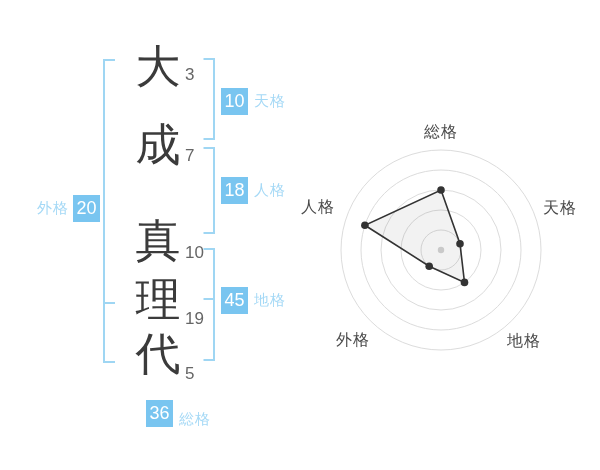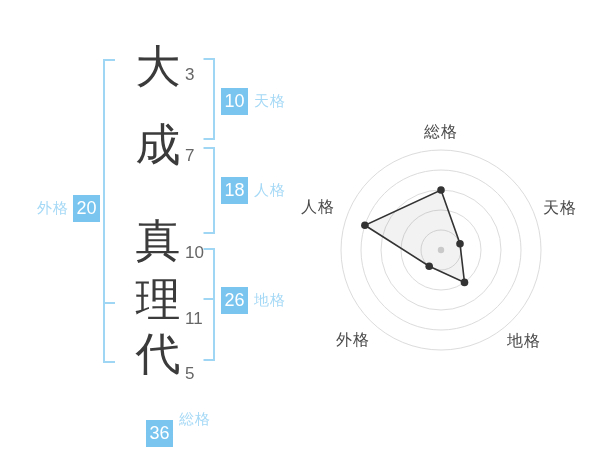--- a/index.html
+++ b/index.html
@@ -47,43 +47,43 @@
 
   <div class="kanji" style="top:44px">大</div>
   <div class="kanji" style="top:122px">成</div>
   <div class="kanji" style="top:218px">真</div>
   <div class="kanji" style="top:277px">理</div>
   <div class="kanji" style="top:331px">代</div>
 
   <div class="strokes" style="top:66px">3</div>
   <div class="strokes" style="top:147px">7</div>
   <div class="strokes" style="top:244px">10</div>
-  <div class="strokes" style="top:310px">11</div>
+  <div class="strokes" style="top:310px">19</div>
   <div class="strokes" style="top:365px">5</div>
 
   <svg id="brackets" width="600" height="470">
     <path d="M115 60 H104 V362 H115 M104 303 H115"></path>
     <path d="M203.5 59 H214 V139 H203.5"></path>
     <path d="M203.5 148 H214 V233 H203.5"></path>
     <path d="M203.5 249 H214 V360 H203.5 M214 299 H203.5"></path>
   </svg>
 
   <div class="badge" style="left:221px;top:88px">10</div>
   <div class="kaku-label" style="left:254px;top:88px">天格</div>
 
   <div class="badge" style="left:221px;top:177px">18</div>
   <div class="kaku-label" style="left:254px;top:177px">人格</div>
 
-  <div class="badge" style="left:221px;top:287px">26</div>
+  <div class="badge" style="left:221px;top:287px">45</div>
   <div class="kaku-label" style="left:254px;top:287px">地格</div>
 
   <div class="kaku-label right-align" style="left:33px;top:195px;width:36px">外格</div>
   <div class="badge" style="left:73px;top:195px">20</div>
 
-  <div class="badge" style="left:146px;top:420px">36</div>
+  <div class="badge" style="left:146px;top:400px">36</div>
   <div class="kaku-label" style="left:179px;top:406px">総格</div>
 
   <svg id="radar" width="280" height="280">
       <circle cx="130" cy="140" r="20" class="ring"></circle>
       <circle cx="130" cy="140" r="40" class="ring"></circle>
       <circle cx="130" cy="140" r="60" class="ring"></circle>
       <circle cx="130" cy="140" r="80" class="ring"></circle>
       <circle cx="130" cy="140" r="100" class="ring"></circle>
       <polygon points="130.0,80.0 149.0,133.8 153.5,172.4 118.2,156.2 53.9,115.3" class="shape"></polygon>
       <circle cx="130" cy="140" r="3.2" class="center-dot"></circle>

